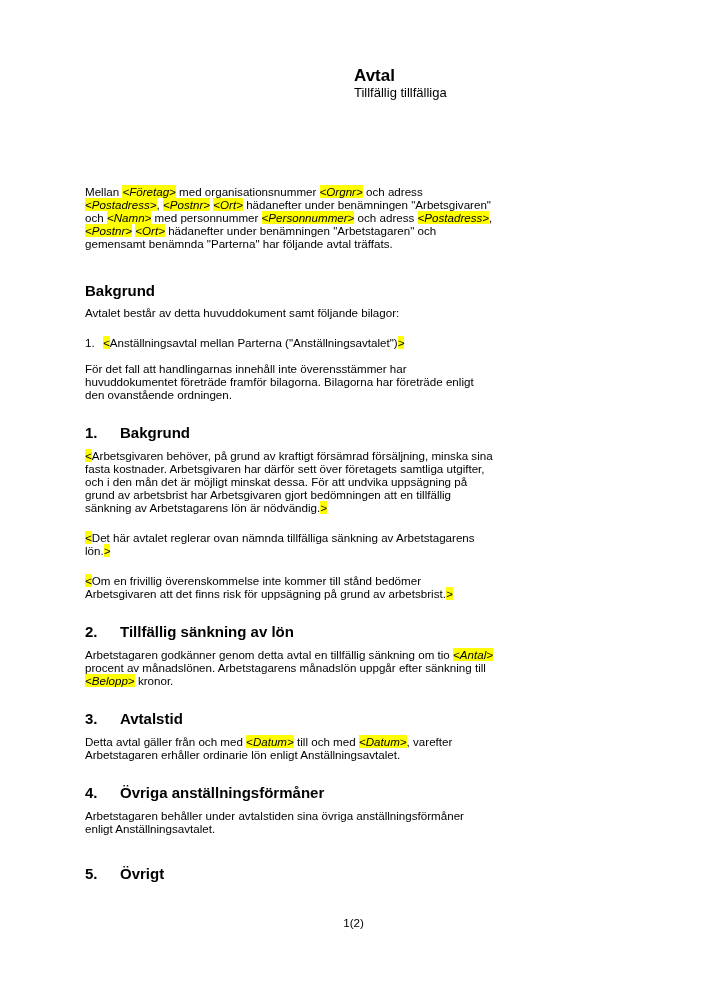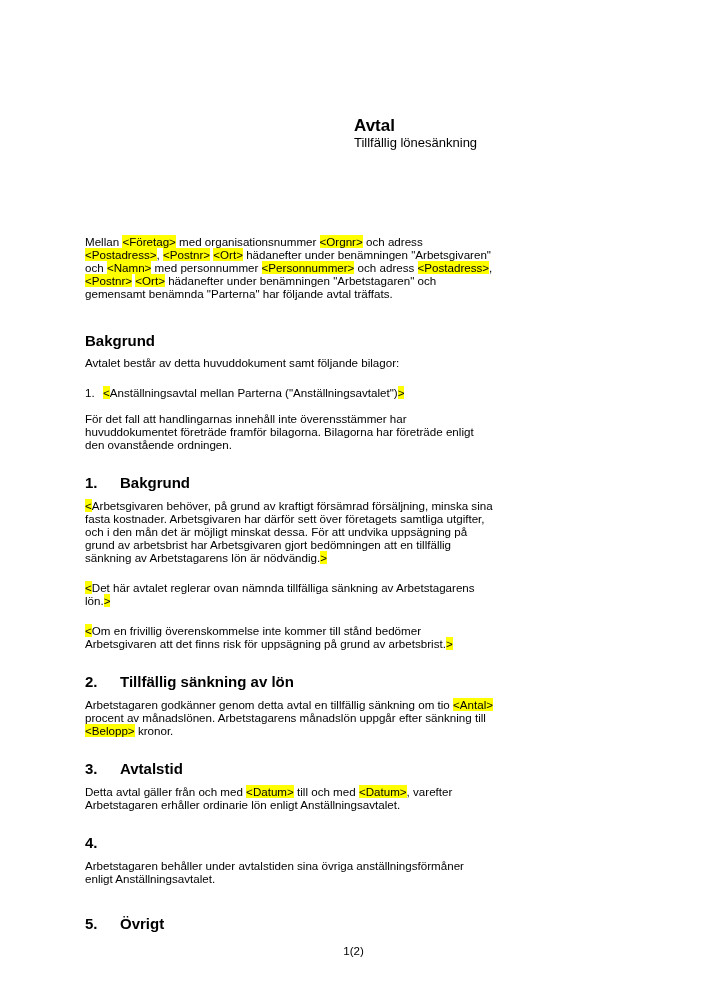--- a/index.html
+++ b/index.html
@@ -9,21 +9,21 @@
     background: #ffffff;
     color: #000000;
     font-family: "Liberation Sans", "DejaVu Sans", sans-serif;
     position: relative;
     overflow: hidden;
   }
   .page {
     box-sizing: border-box;
     width: 578px;
     height: 1000px;
-    padding: 116px 85px 0 85px;
+    padding: 66px 85px 0 85px;
   }
   .title-block { margin-left: 269px; }
   .doc-title {
     font-size: 17px;
     line-height: 20px;
     font-weight: bold;
     margin: 0;
   }
   .doc-subtitle {
     font-size: 13px;
@@ -52,39 +52,39 @@
   .li-text { flex: 1; }
   .h-num-row {
     display: flex;
     font-size: 15px;
     line-height: 15px;
     font-weight: bold;
     margin: 24px 0 9px 0;
   }
   .sec-5 .h-num-row { margin-top: 31px; }
   .h-num { width: 35px; flex: none; }
-  .hl { background: #ffff00; }
+  .hl { background: #ffff00; font-style: italic; }
   .page-footer {
     position: absolute;
     left: 0;
-    top: 944px;
+    top: 916px;
     width: 707px;
     text-align: center;
     font-size: 11.6px;
     line-height: 13px;
   }
 </style>
 </head>
 <body>
 
 <main class="page">
 
   <header class="title-block">
     <h1 class="doc-title">Avtal</h1>
-    <p class="doc-subtitle">Tillfällig lönesänkning</p>
+    <p class="doc-subtitle">Tillfällig tillfälliga</p>
   </header>
 
   <p class="para intro"><span>Mellan </span><span class="hl">&lt;Företag&gt;</span><span> med organisationsnummer </span><span class="hl">&lt;Orgnr&gt;</span><span> och adress </span><span class="hl">&lt;Postadress&gt;</span><span>, </span><span class="hl">&lt;Postnr&gt;</span><span> </span><span class="hl">&lt;Ort&gt;</span><span> hädanefter under benämningen "Arbetsgivaren" och </span><span class="hl">&lt;Namn&gt;</span><span> med personnummer </span><span class="hl">&lt;Personnummer&gt;</span><span> och adress </span><span class="hl">&lt;Postadress&gt;</span><span>, </span><span class="hl">&lt;Postnr&gt;</span><span> </span><span class="hl">&lt;Ort&gt;</span><span> hädanefter under benämningen "Arbetstagaren" och gemensamt benämnda "Parterna" har följande avtal träffats.</span></p>
 
   <section>
     <h2 class="h-plain">Bakgrund</h2>
     <p class="para">Avtalet består av detta huvuddokument samt följande bilagor:</p>
     <div class="list-item">
       <span class="li-num">1.</span>
       <span class="li-text"><span class="hl">&lt;</span><span>Anställningsavtal mellan Parterna ("Anställningsavtalet")</span><span class="hl">&gt;</span></span>
@@ -114,20 +114,21 @@
     <h2 class="h-num-row">
       <span class="h-num">3.</span>
       <span>Avtalstid</span>
     </h2>
     <p class="para"><span>Detta avtal gäller från och med </span><span class="hl">&lt;Datum&gt;</span><span> till och med </span><span class="hl">&lt;Datum&gt;</span><span>, varefter Arbetstagaren erhåller ordinarie lön enligt Anställningsavtalet.</span></p>
   </section>
 
   <section class="sec-4">
     <h2 class="h-num-row">
       <span class="h-num">4.</span>
+      <span>Övriga anställningsförmåner</span>
     </h2>
     <p class="para"><span>Arbetstagaren behåller under avtalstiden sina övriga anställningsförmåner enligt Anställningsavtalet.</span></p>
   </section>
 
   <section class="sec-5">
     <h2 class="h-num-row">
       <span class="h-num">5.</span>
       <span>Övrigt</span>
     </h2>
   </section>

